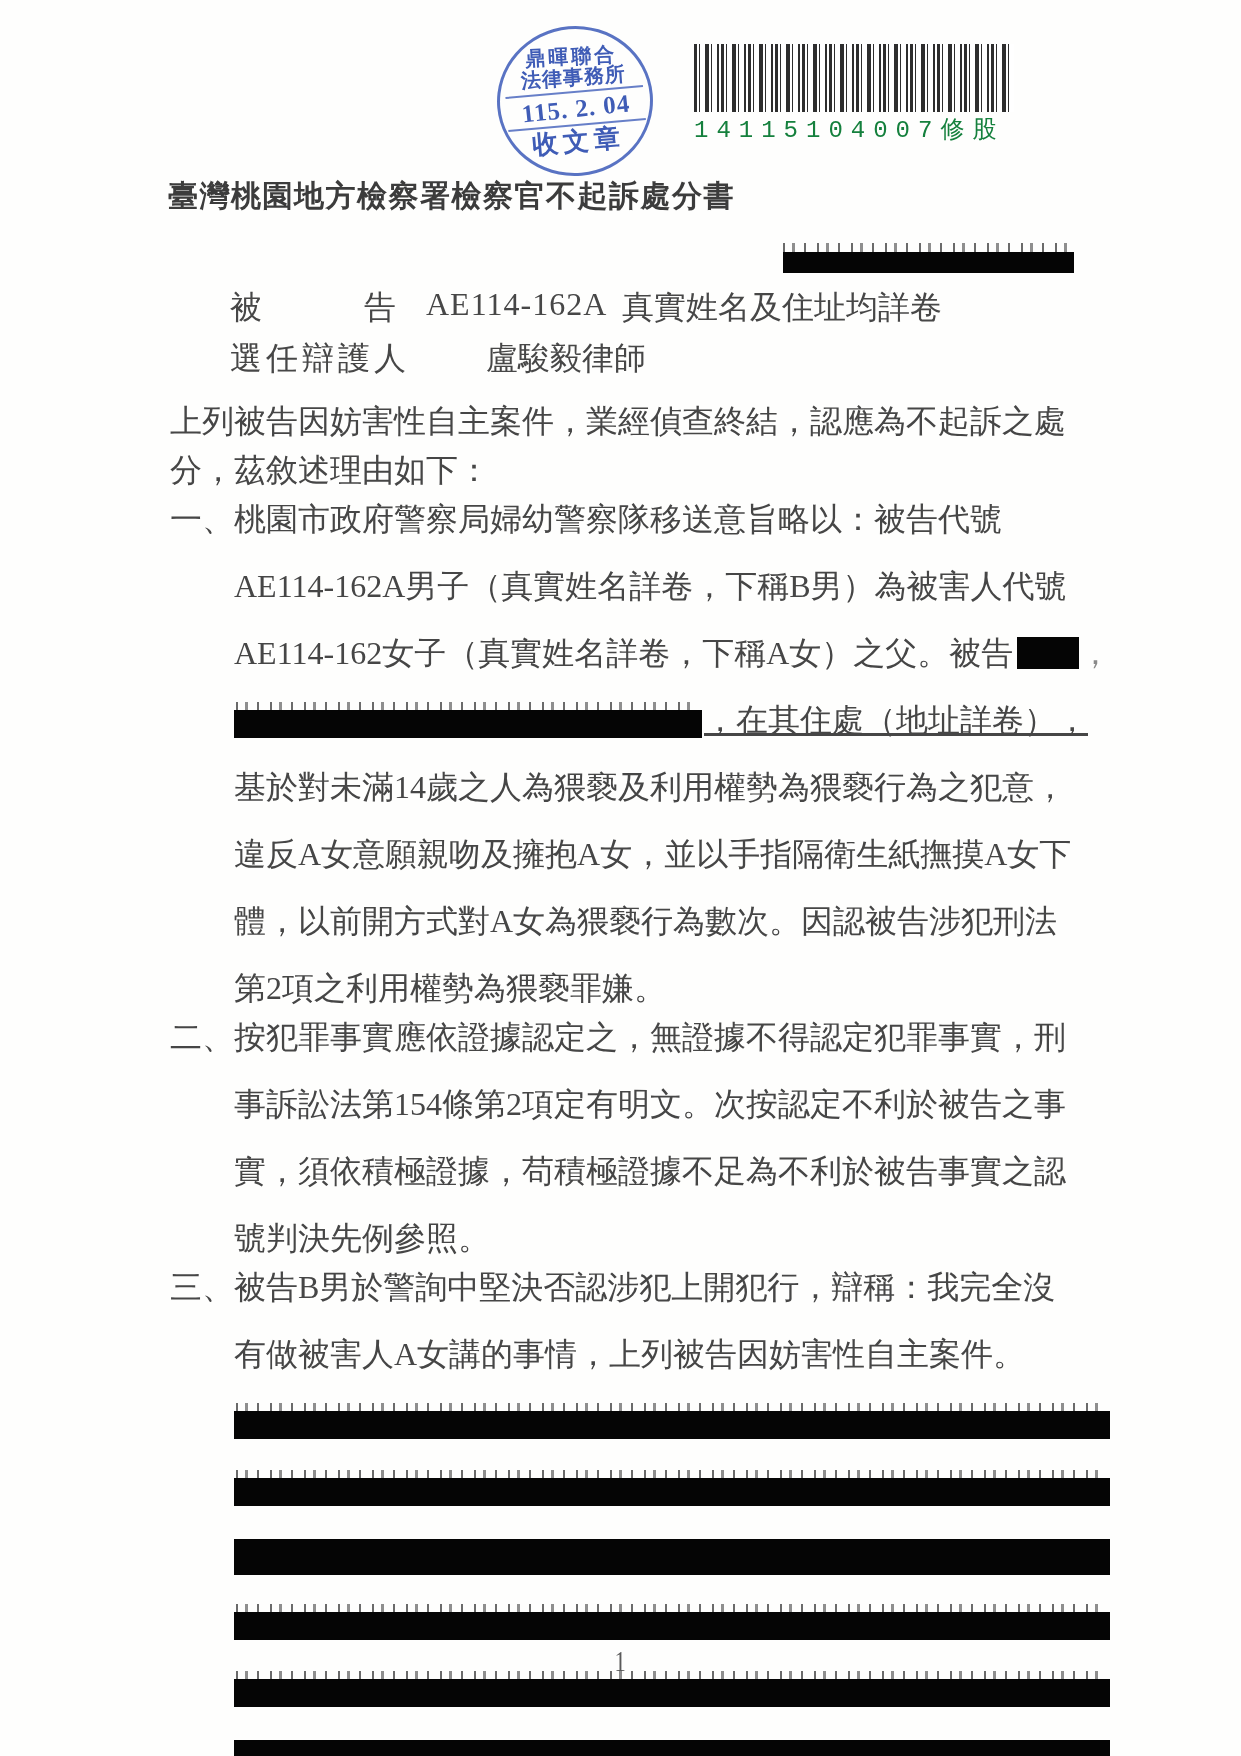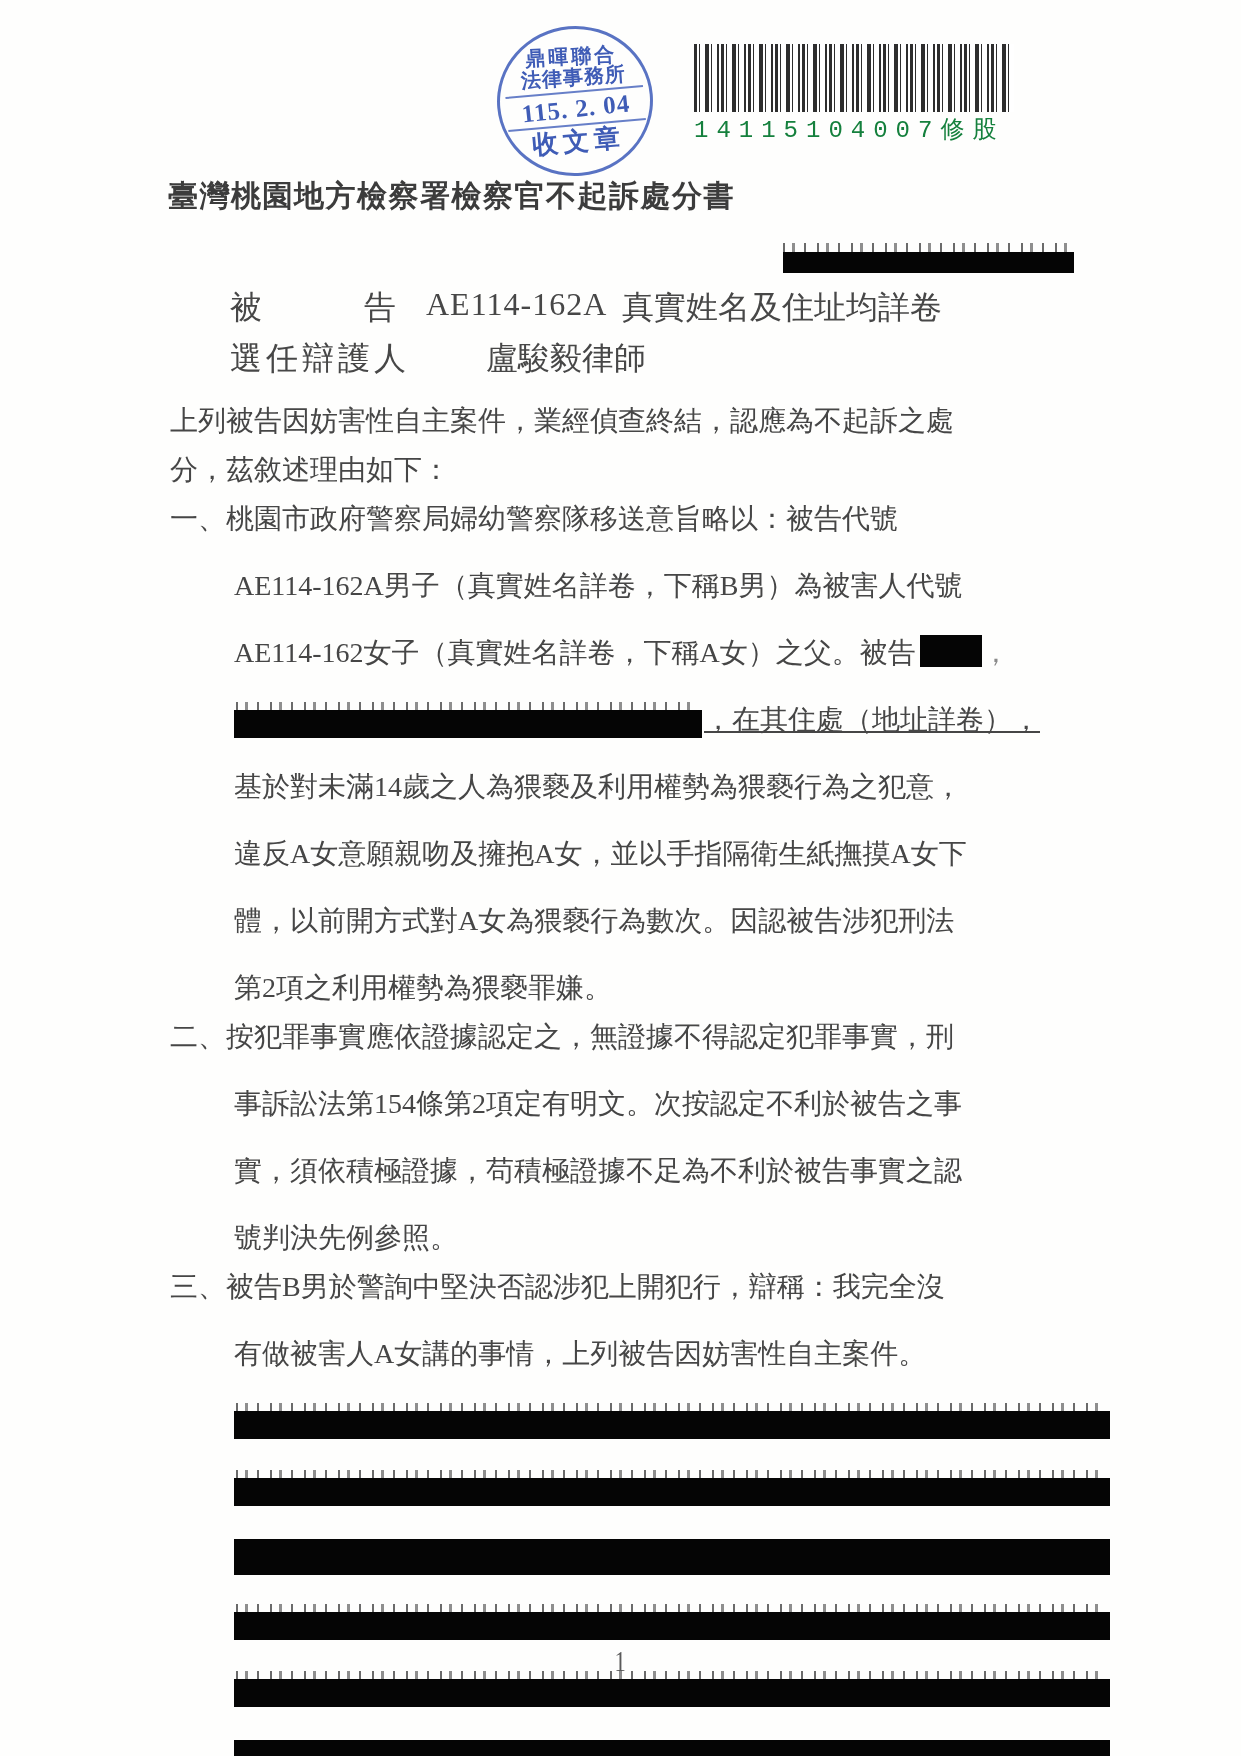--- a/index.html
+++ b/index.html
@@ -62,21 +62,21 @@
   .prow{position:relative;height:51px;font-size:32px;white-space:nowrap;color:#474747;}
   .prow span{position:absolute;top:0;}
   .p-label1{left:60px;}
   .p-label2{left:194px;}
   .p-code{left:256px;letter-spacing:1px;}
   .p-note{left:452px;}
   .p-counsel{left:60px;letter-spacing:4px;}
   .p-counsel-name{left:268px;margin-left:48px;}
   
   .body{position:absolute;left:170px;top:398px;width:960px;}
-  .ln{position:relative;height:49px;font-size:28px;line-height:46px;white-space:nowrap;color:#464646;}
+  .ln{position:relative;height:49px;font-size:32px;line-height:46px;white-space:nowrap;color:#464646;}
   .in1{margin-left:64px;margin-top:18px;}
   .redline .peek{position:absolute;left:2px;top:5px;right:24px;}
   .redline .blackbar{position:absolute;left:0;top:13px;height:28px;width:876px;}
   .redline.cover .blackbar{top:7px;height:36px;}
   .bar-inline{position:absolute;left:0;top:13px;height:28px;width:468px;}
   .peek-inline{position:absolute;left:2px;top:5px;width:460px;}
   .txt-after-bar{position:absolute;left:470px;top:0;text-decoration:underline;}
   .bar-final{width:792px !important;}
   .peek-final{right:108px !important;}
   .tail{position:absolute;left:800px;top:0;}

